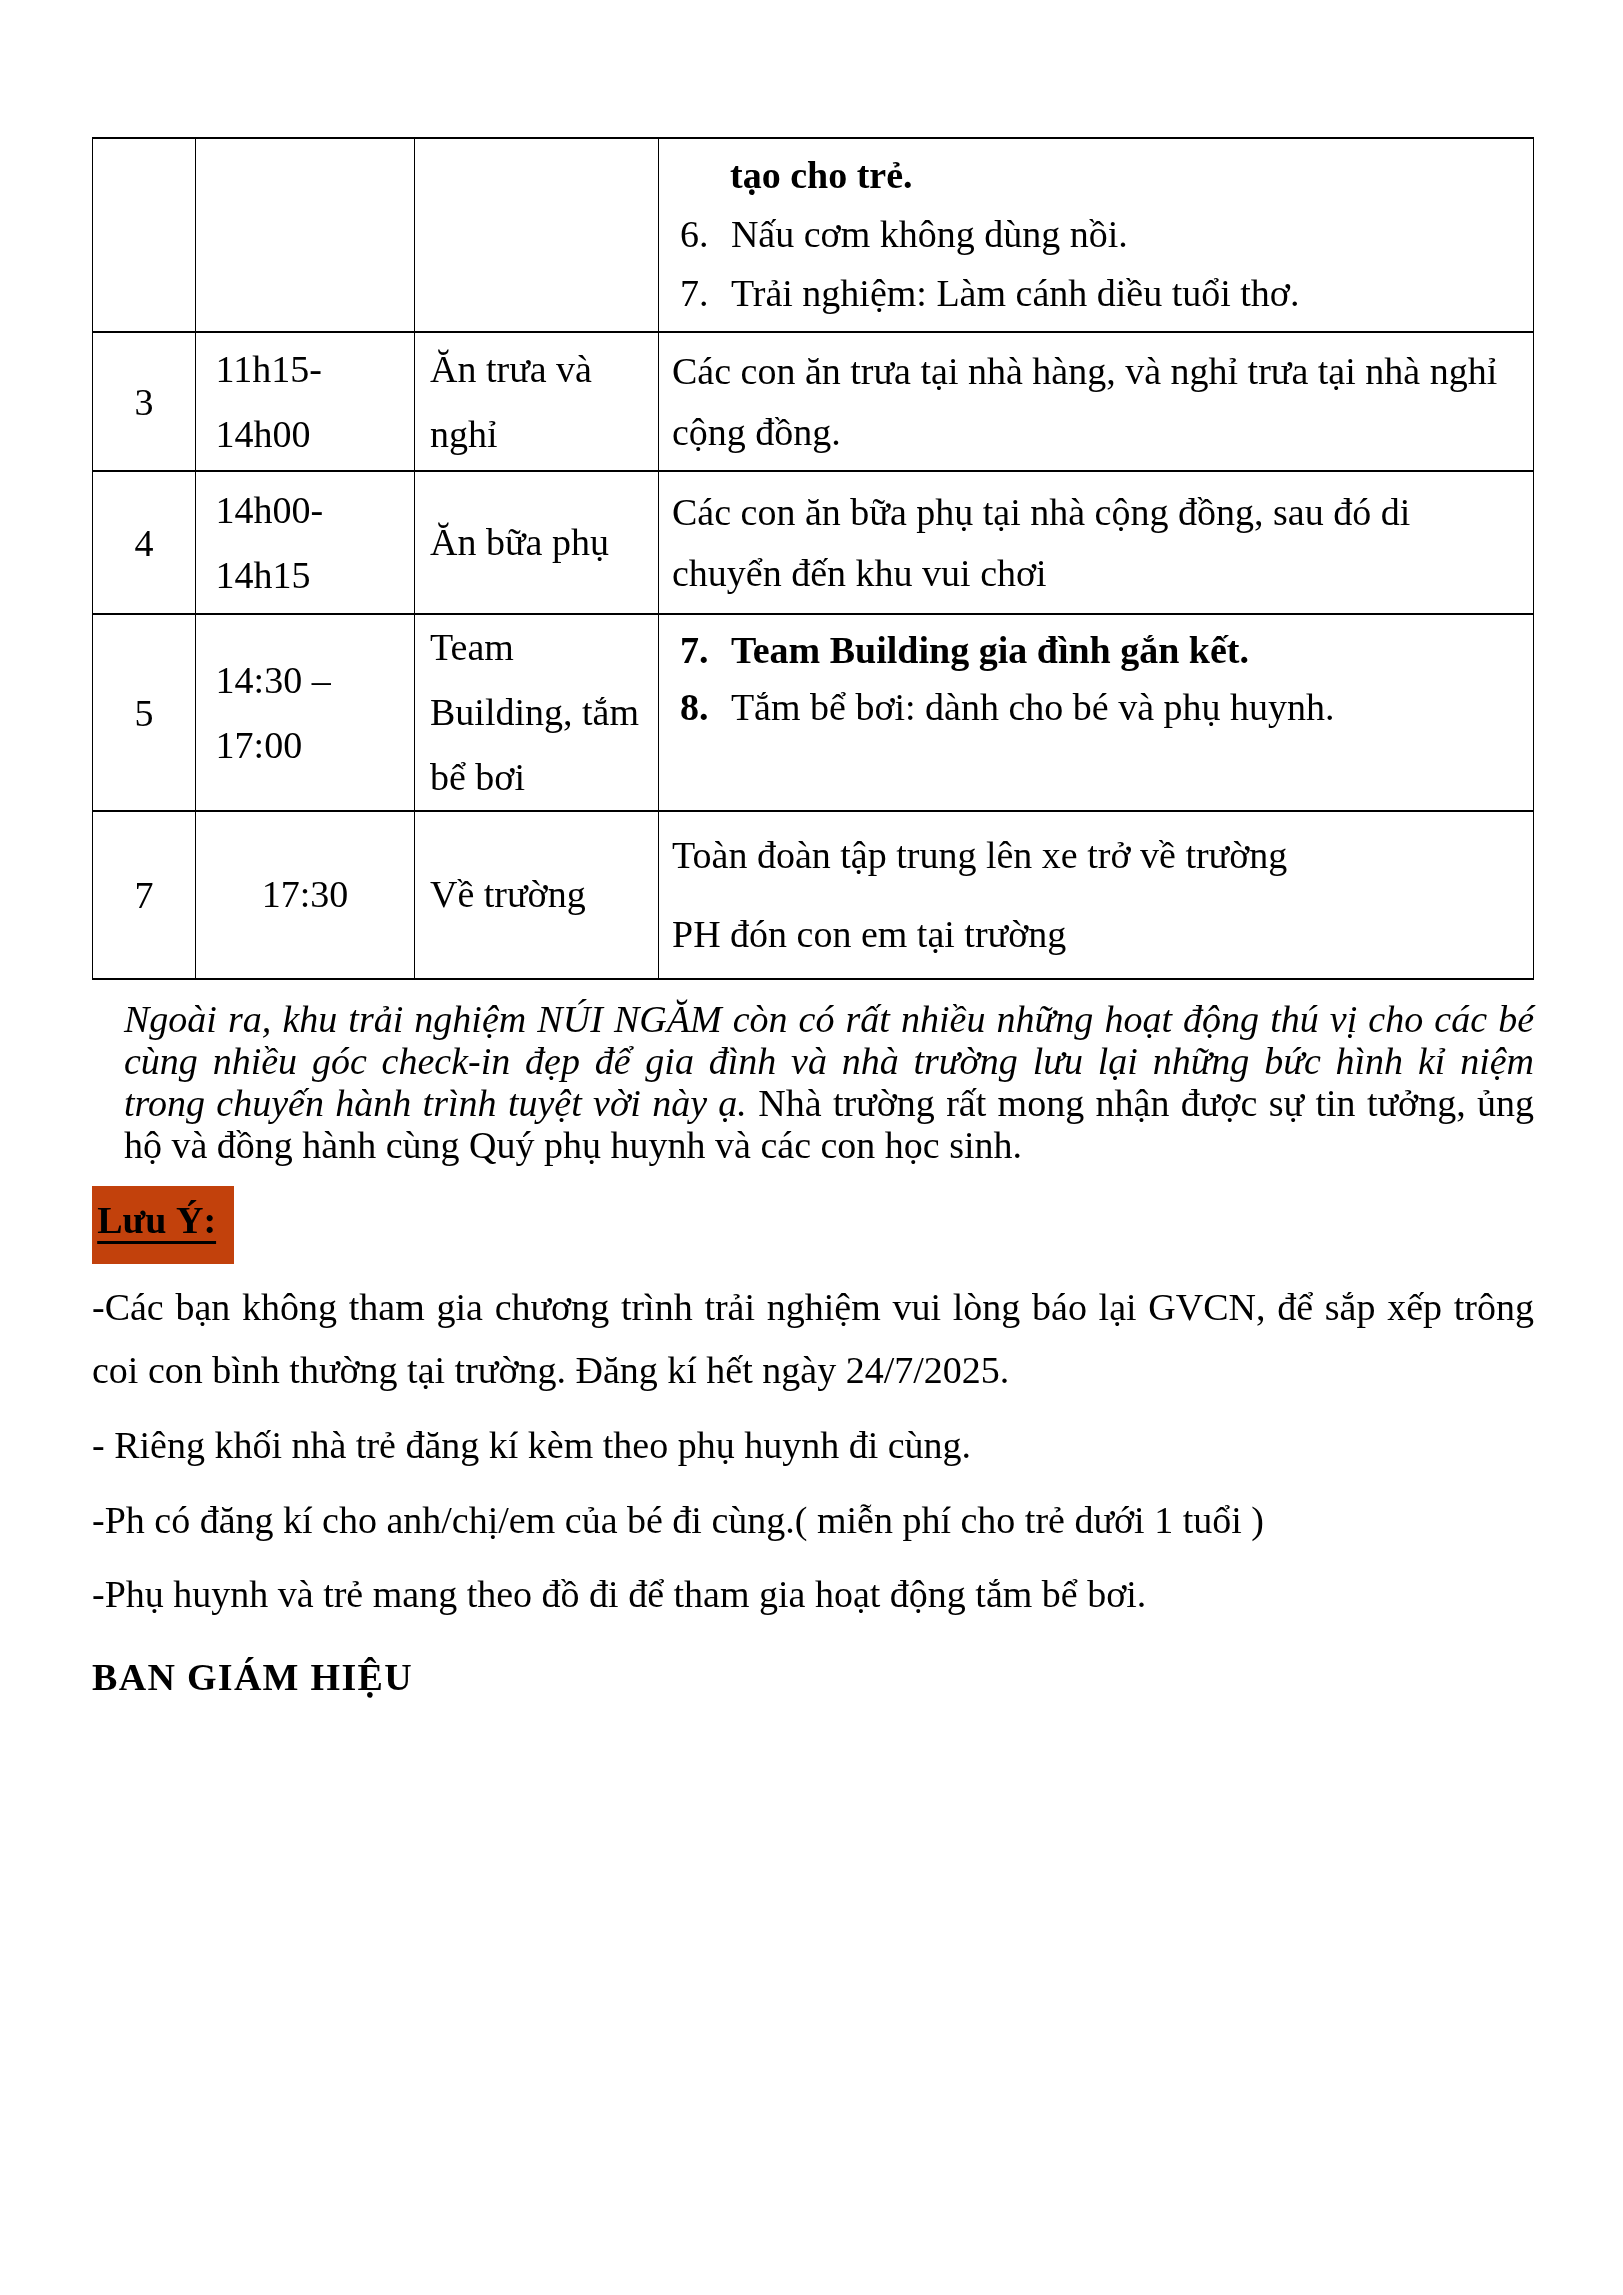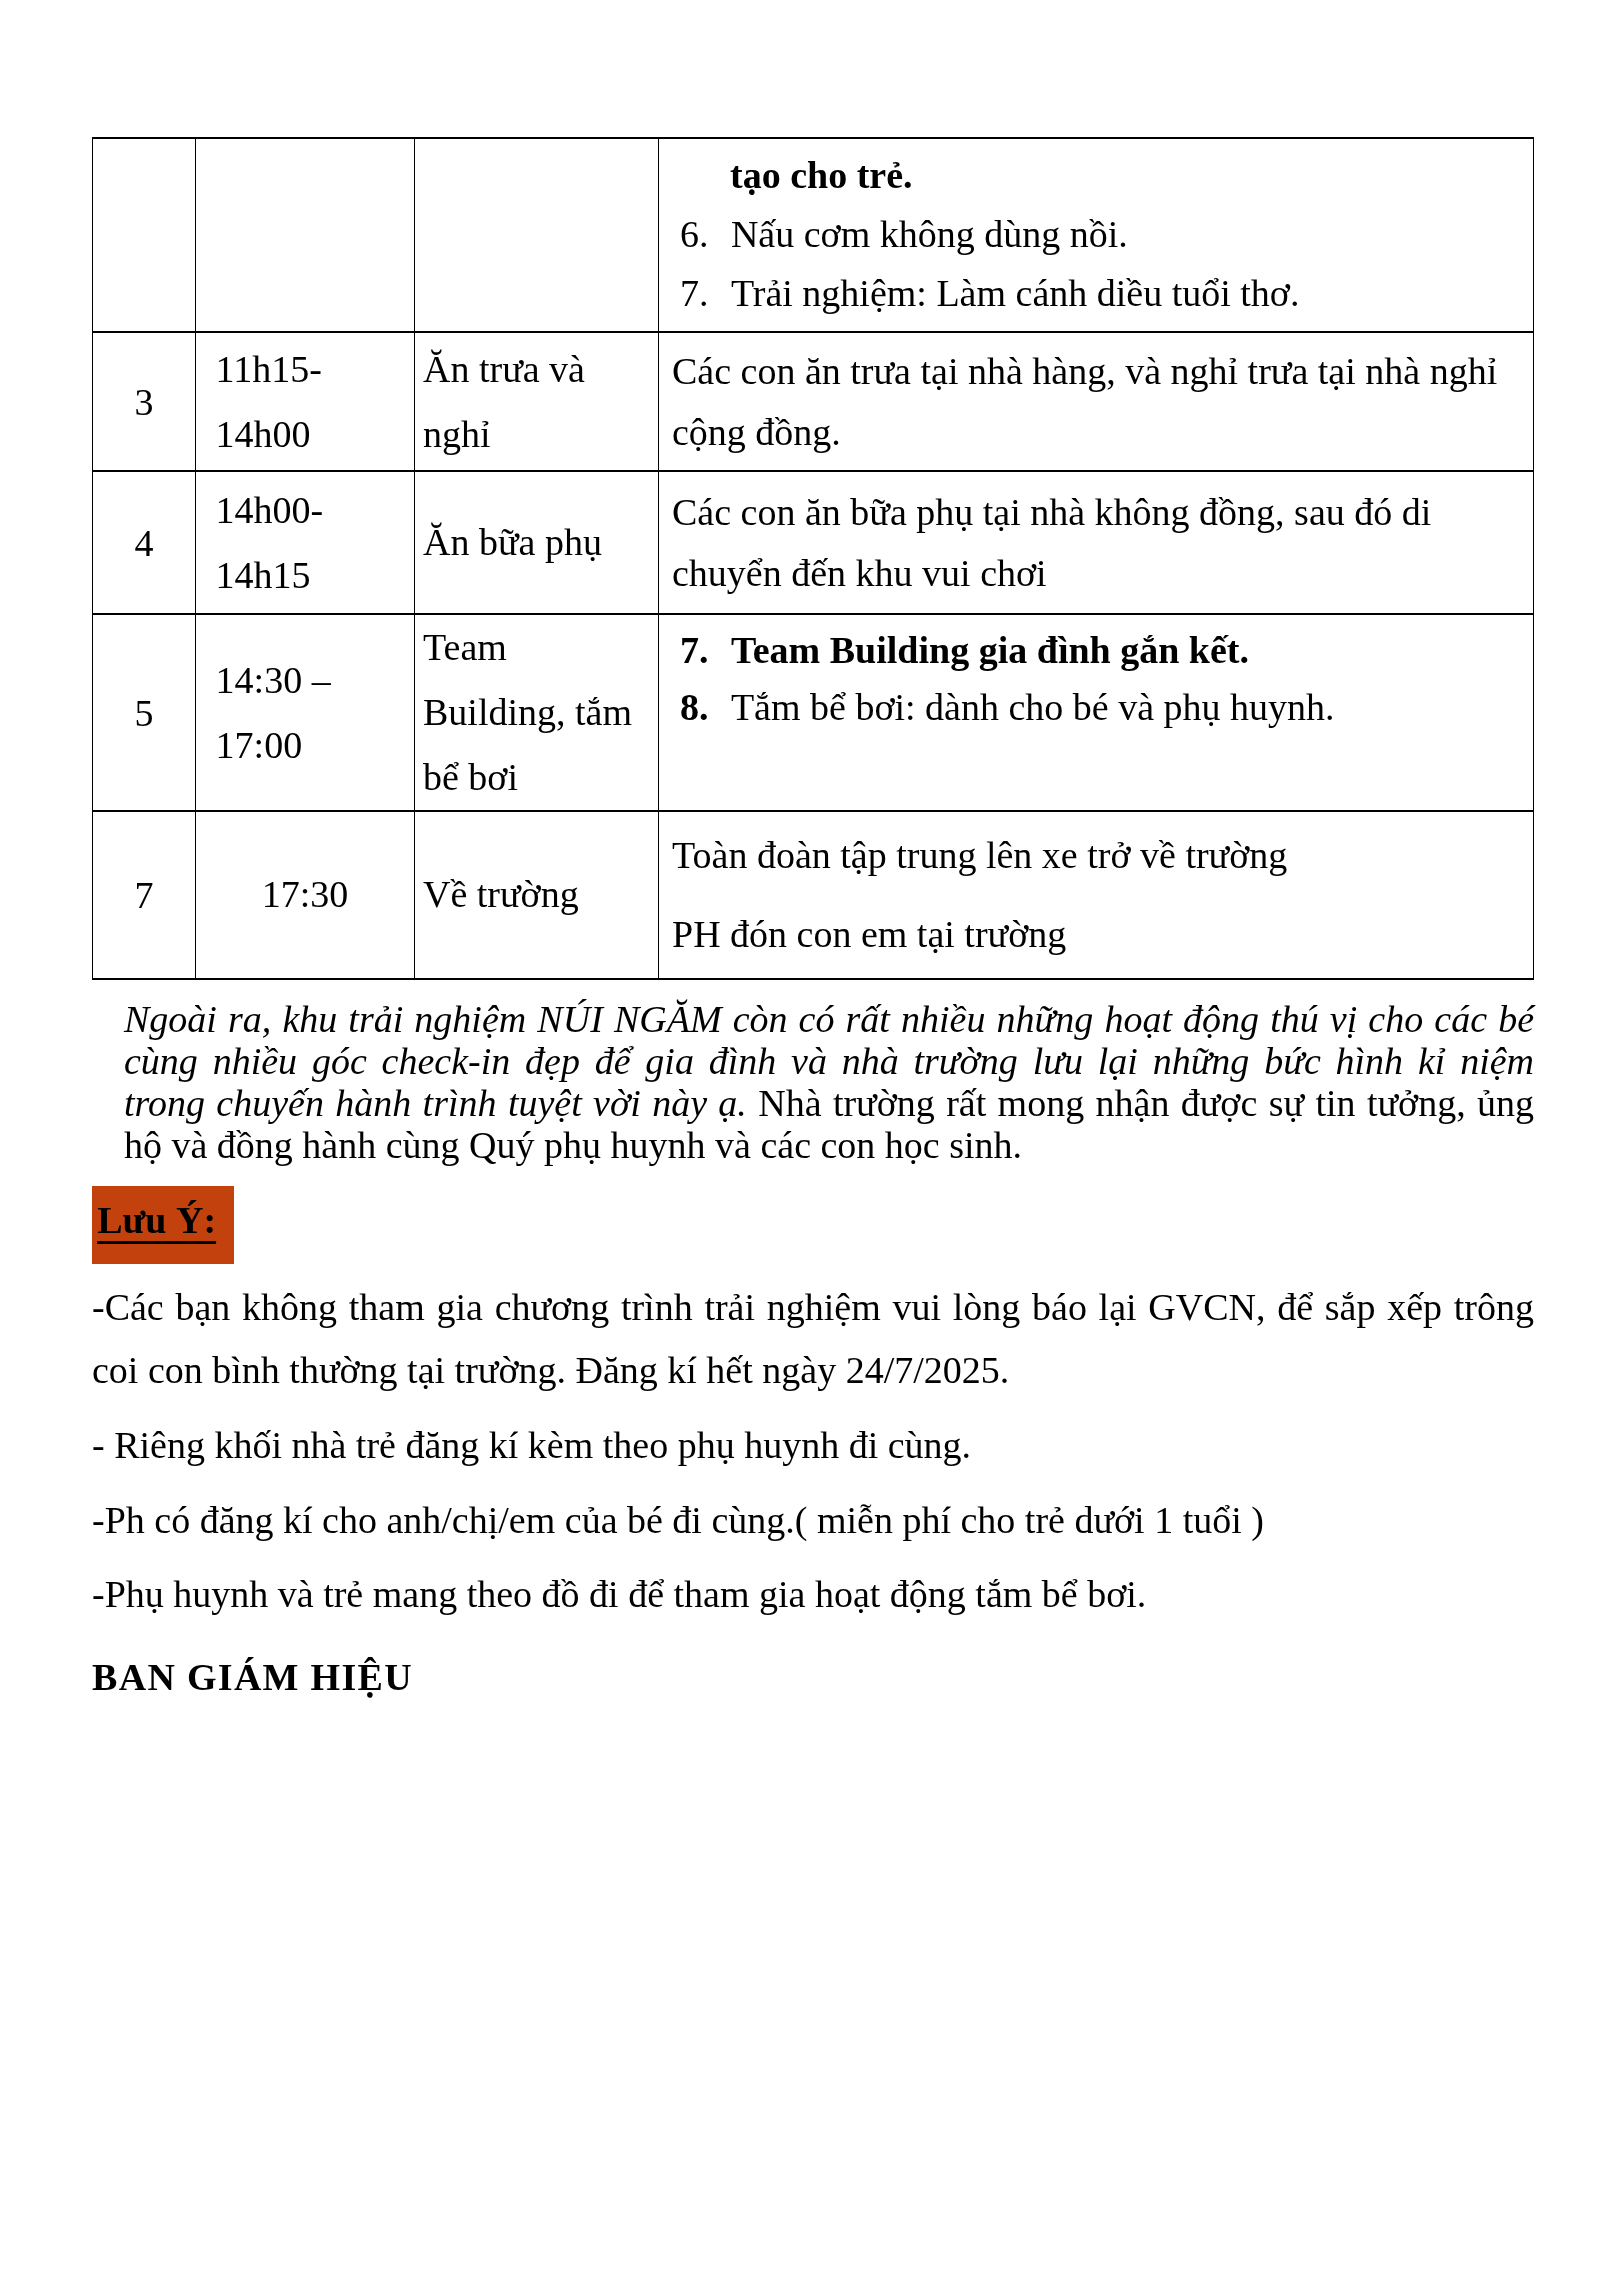--- a/index.html
+++ b/index.html
@@ -25,21 +25,21 @@
     border-left:1.3px solid #000;
     border-right:1.3px solid #000;
     border-top:2.6px solid #000;
     border-bottom:2.6px solid #000;
     vertical-align:middle;
     overflow:hidden;
   }
   td.c-num  { text-align:center; }
   td.c-time { padding-left:19.6px; line-height:65px; white-space:pre-line; }
   td.c-time.center { padding-left:0; text-align:center; }
-  td.c-act  { padding-left:8px; padding-right:5.2px; line-height:65px; white-space:pre-line; }
+  td.c-act  { padding-left:15px; padding-right:5.2px; line-height:65px; white-space:pre-line; }
   td.c-desc { padding:3.9px 13px; line-height:61px; }
   td.c-desc.top { vertical-align:top; padding-top:6.5px; }
   .pre { white-space:pre-line; }
   .desc-heading { margin-left:58px; font-weight:bold; }
   .li { display:flex; padding-left:7.9px; }
   .li .n { flex:0 0 51px; }
   .li .t { flex:1 1 auto; }
   .bold { font-weight:bold; }
 
   
@@ -107,21 +107,21 @@
       <td class="c-act">Ăn trưa và
 nghỉ</td>
       <td class="c-desc">Các con ăn trưa tại nhà hàng, và nghỉ trưa tại nhà nghỉ cộng đồng.</td>
     </tr>
 
     <tr style="height:143px">
       <td class="c-num">4</td>
       <td class="c-time">14h00-
 14h15</td>
       <td class="c-act">Ăn bữa phụ</td>
-      <td class="c-desc">Các con ăn bữa phụ tại nhà không đồng, sau đó di chuyển đến khu vui chơi</td>
+      <td class="c-desc">Các con ăn bữa phụ tại nhà cộng đồng, sau đó di chuyển đến khu vui chơi</td>
     </tr>
 
     <tr style="height:192px">
       <td class="c-num">5</td>
       <td class="c-time">14:30 –
 17:00</td>
       <td class="c-act">Team
 Building, tắm
 bể bơi</td>
       <td class="c-desc top" style="line-height:57px;">

